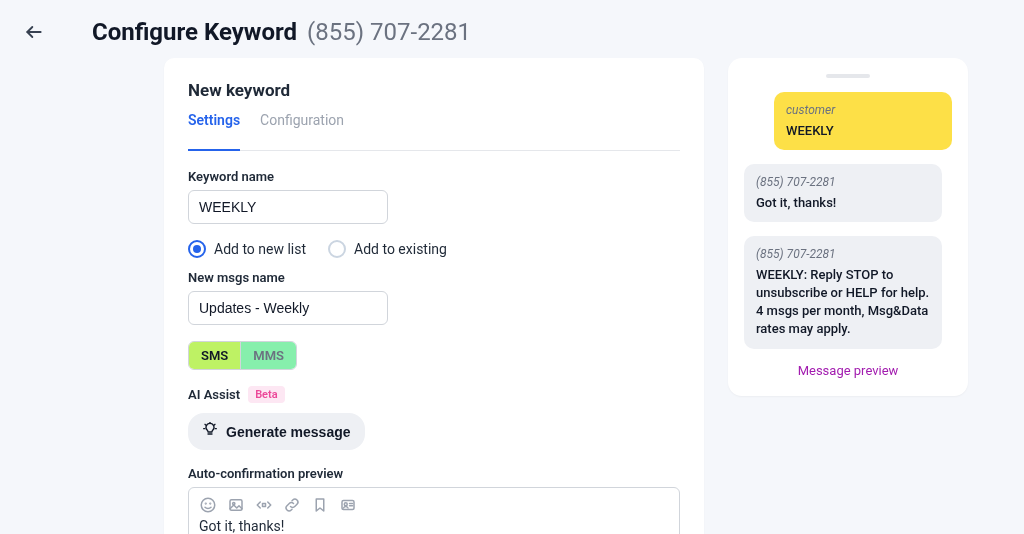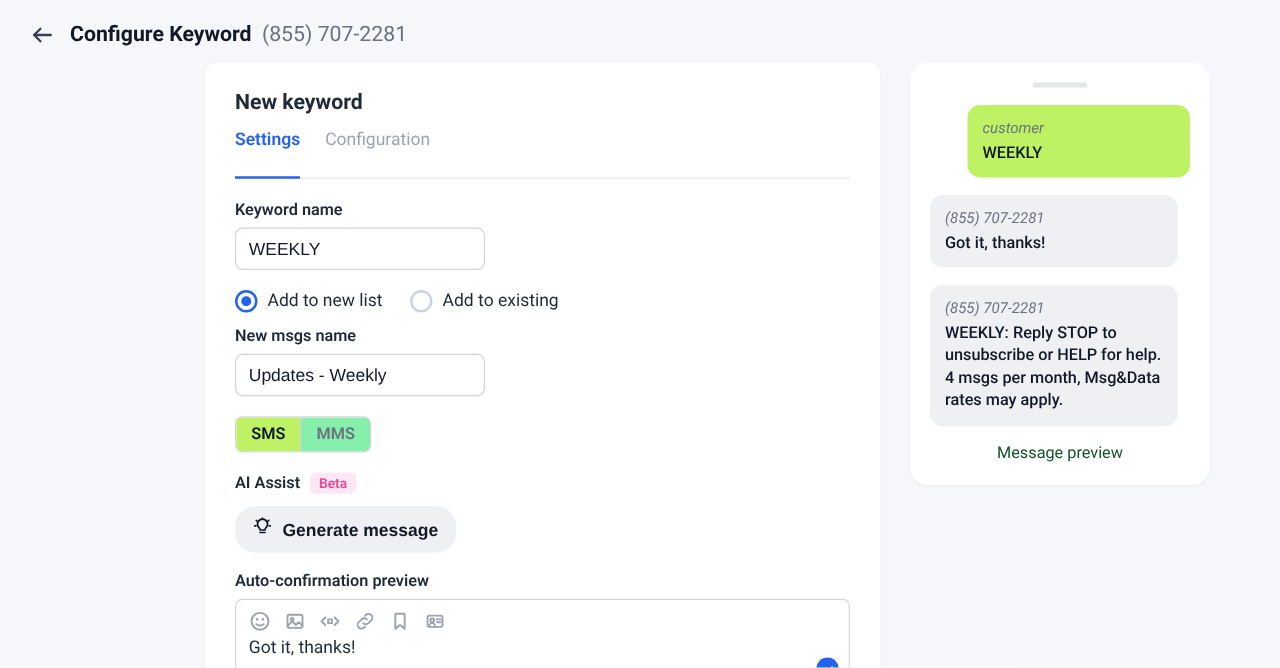--- a/index.html
+++ b/index.html
@@ -16,21 +16,21 @@
       align-items: center;
       gap: 12px;
       padding: 18px 24px 12px 24px;
     }
     .back-icon {
       width: 20px; height: 20px;
       display: flex; align-items: center; justify-content: center;
       cursor: pointer;
       color: #374151;
     }
-    .page-title { font-size: 17px; font-weight: 700; color: #111827; }
+    .page-title { font-size: 24px; font-weight: 700; color: #111827; margin-left: 36px; }
     .page-title .phone { font-weight: 400; color: #6b7280; margin-left: 4px; }
     .content-row { display: flex; gap: 24px; padding: 0 24px; align-items: flex-start; }
     .main-card {
       background: #fff;
       border-radius: 10px;
       flex: 0 0 540px;
       padding: 22px 24px 18px 24px;
       margin-left: 140px;
       box-shadow: 0 1px 2px rgba(0,0,0,0.04);
     }
@@ -88,25 +88,25 @@
     .preview-card {
       background: #fff; border-radius: 14px;
       flex: 0 0 240px; padding: 14px 16px 18px 16px;
       box-shadow: 0 1px 2px rgba(0,0,0,0.04);
     }
     .notch-bar { width: 44px; height: 4px; background: #e5e7eb; border-radius: 4px; margin: 2px auto 14px auto; }
     .bubble {
       border-radius: 10px; padding: 10px 12px; font-size: 13px;
       margin-bottom: 14px; line-height: 1.4;
     }
-    .bubble.customer { background: #bef264; margin-left: 30px; }
+    .bubble.customer { background: #fde047; margin-left: 30px; }
     .bubble.system { background: #eef0f4; margin-right: 10px; }
     .bubble .sender { font-size: 12px; font-style: italic; color: #6b7280; margin-bottom: 3px; display: block; }
     .bubble .msg { font-weight: 500; color: #111827; }
-    .preview-label { text-align: center; font-size: 13px; color: #14532d; margin-top: 10px; }
+    .preview-label { text-align: center; font-size: 13px; color: #a21caf; margin-top: 10px; }
   </style>
 </head>
 <body>
 
 <div class="header">
   <div class="back-icon">
     <svg viewBox="0 0 24 24" width="20" height="20" fill="none" stroke="currentColor" stroke-width="2.2" stroke-linecap="round" stroke-linejoin="round">
         <line x1="20" y1="12" x2="4" y2="12"></line>
         <polyline points="10 18 4 12 10 6"></polyline>
       </svg>

